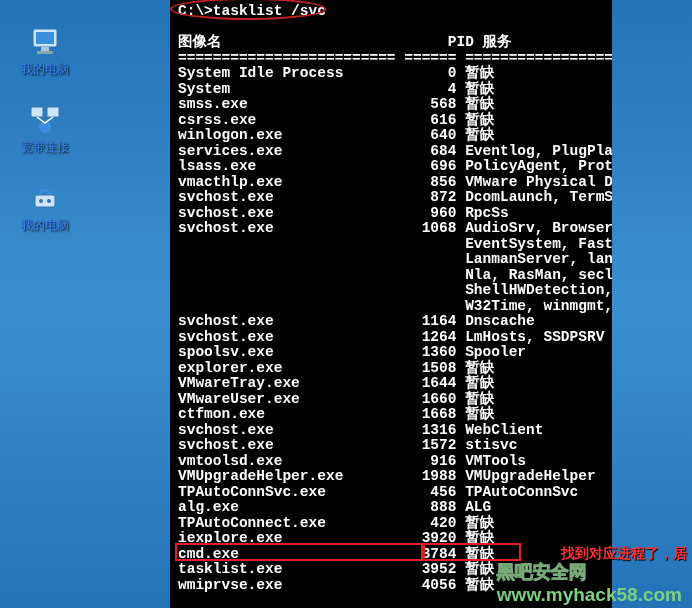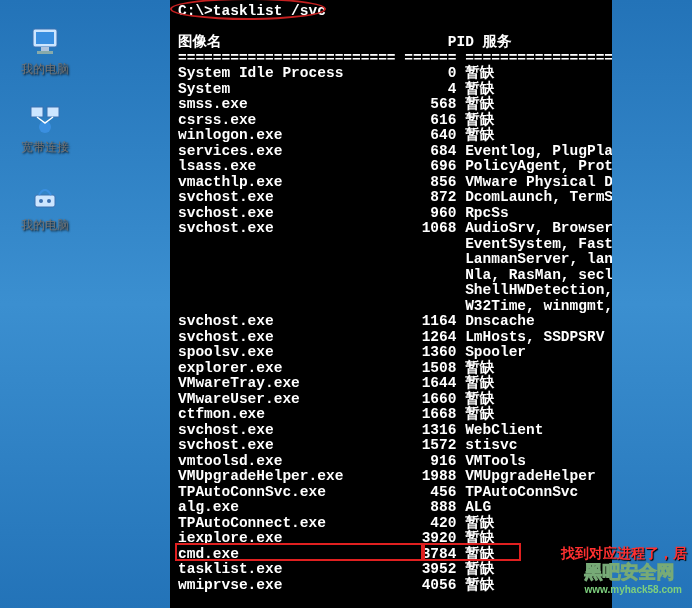--- a/index.html
+++ b/index.html
@@ -15,21 +15,21 @@
   .desktop {
     position: absolute;
     left: 0; top: 0;
     width: 170px;
     height: 608px;
     padding-top: 25px;
   }
   .desktop-icon {
     width: 80px;
     text-align: center;
-    color: #737373;
+    color: #3b82f6;
     font-size: 12px;
     margin-bottom: 25px;
     margin-left: 5px;
     cursor: pointer;
   }
   .desktop-icon .ico {
     width: 32px;
     height: 32px;
     margin: 0 auto 4px;
     display: flex;
@@ -84,21 +84,21 @@
     text-shadow: 1px 1px 1px #000;
   }
   .watermark {
     position: absolute;
     right: 10px;
     top: 560px;
     font-family: Arial, sans-serif;
     font-weight: bold;
   }
   .watermark .w1 { color:#404040; -webkit-text-stroke:1px #7a7; font-size:18px; }
-  .watermark .w2 { color:#7ed07e; font-size:10px; display:block; text-align:right; }
+  .watermark .w2 { color:#7ed07e; font-size:19px; display:block; text-align:right; }
 </style>
 </head>
 <body>
 
 <div class="desktop">
     <div class="desktop-icon">
       <div class="ico">
         <svg width="32" height="32" viewBox="0 0 32 32">
           <rect x="4" y="4" width="24" height="18" rx="2" fill="#cde6ff" stroke="#3a70b0"></rect>
           <rect x="7" y="7" width="18" height="12" fill="#3a8fe0"></rect>

